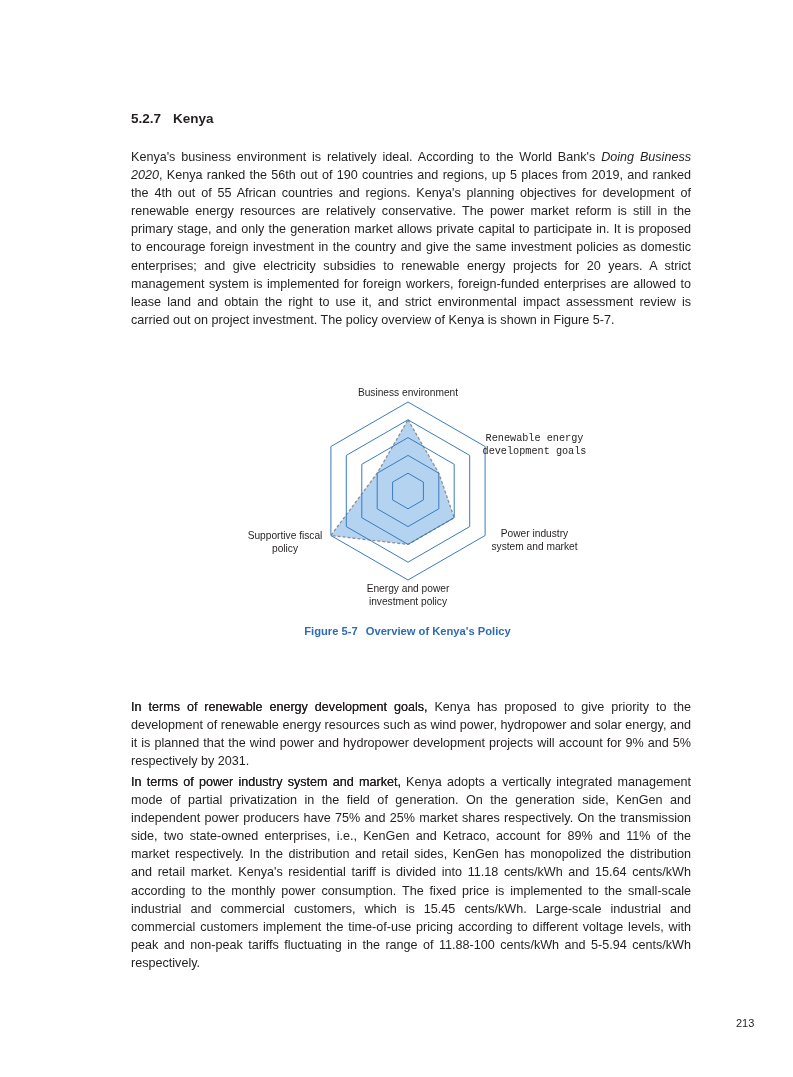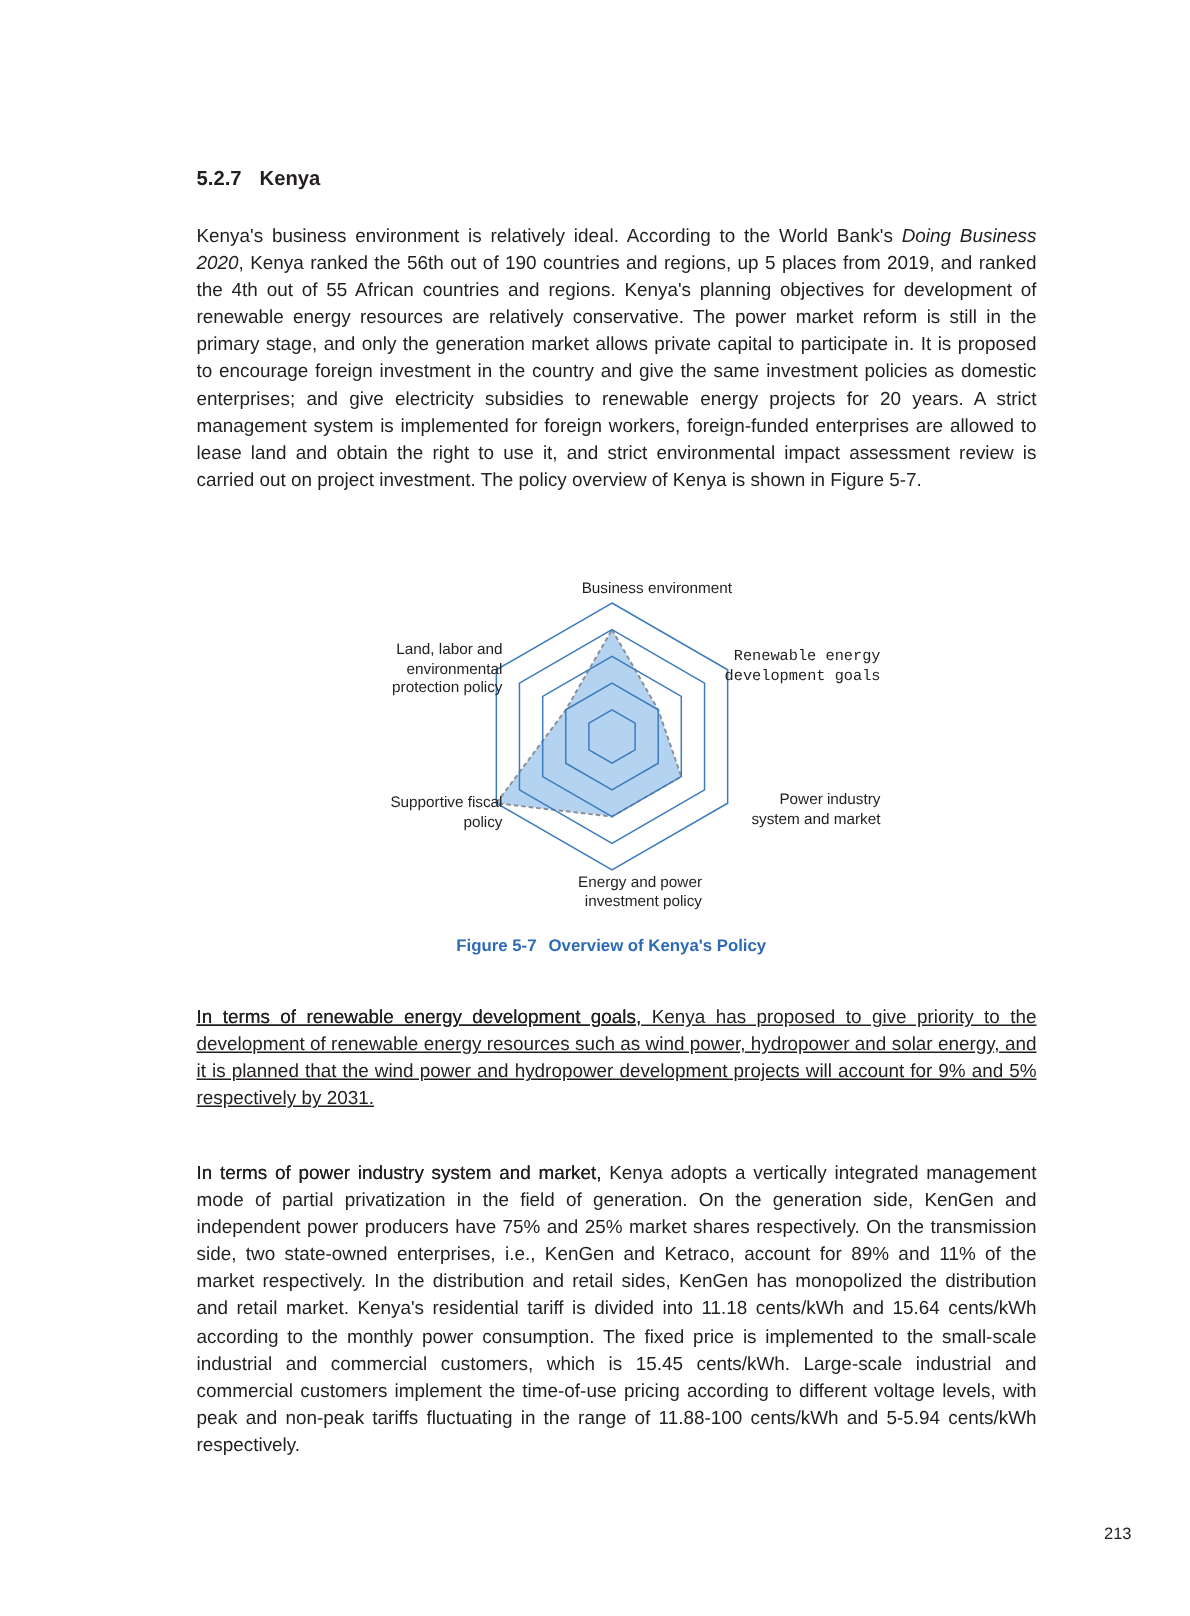--- a/index.html
+++ b/index.html
@@ -6,25 +6,25 @@
     body { width: 793px; height: 1077px; position: relative; overflow: hidden;
            font-family: "Liberation Sans", sans-serif; color: #231f20; }
     .page { position: absolute; left: 0; top: 0; width: 793px; height: 920px; }
     .section-title { position: absolute; left: 131px; top: 111px; font-size: 13.5px; font-weight: bold; margin: 0; color: #231f20; }
     .section-title .num { margin-right: 12px; }
     .para { position: absolute; left: 131px; width: 560px; font-size: 12.6px; line-height: 18.1px;
             text-align: justify; margin: 0; color: #231f20; }
     .para em { font-style: italic; }
     .para b { font-weight: normal; color: #231f20; text-shadow: 0 0 0.3px #231f20; }
     #p1 { top: 148px; }
-    #p2 { top: 669px; text-decoration: underline; }
+    #p2 { top: 698px; }
     #p3 { top: 773px; }
     .figure { position: absolute; left: 230px; top: 380px; width: 370px; height: 265px; }
     .figure svg { position: absolute; left: 0; top: 0; }
-    .axis-label { position: absolute; font-size: 10.2px; line-height: 12.5px; text-align: right; color: #231f20; }
+    .axis-label { position: absolute; font-size: 10.2px; line-height: 12.5px; text-align: center; color: #231f20; }
     .caption { position: absolute; left: 226px; top: 625px; width: 363px; text-align: center;
                font-size: 11.2px; font-weight: bold; color: #2e6bb5; }
     .caption .fig-no { margin-right: 8px; }
     .page-number { position: absolute; left: 736px; top: 1017px; font-size: 11px; color: #231f20; }
   </style>
 </head>
 <body>
 
 <div class="page">
 
@@ -59,25 +59,20 @@
       <div>system and market</div>
     </div>
     <div class="axis-label" style="left:118px; top:203px; width:120px;">
       <div>Energy and power</div>
       <div>investment policy</div>
     </div>
     <div class="axis-label" style="left:5px; top:150px; width:100px;">
       <div>Supportive fiscal</div>
       <div>policy</div>
     </div>
-    <div class="axis-label" style="left:5px; top:48px; width:100px;">
-      <div>Land, labor and</div>
-      <div>environmental</div>
-      <div>protection policy</div>
-    </div>
   </div>
 
   <div class="caption">
     <span class="fig-no">Figure 5-7</span><span>Overview of Kenya's Policy</span>
   </div>
 
   <p class="para" id="p2"><b>In terms of renewable energy development goals,</b><span> Kenya has proposed to give priority to the development of renewable energy resources such as wind power, hydropower and solar energy, and it is planned that the wind power and hydropower development projects will account for 9% and 5% respectively by 2031.</span></p>
 
   <p class="para" id="p3"><b>In terms of power industry system and market,</b><span> Kenya adopts a vertically integrated management mode of partial privatization in the field of generation. On the generation side, KenGen and independent power producers have 75% and 25% market shares respectively. On the transmission side, two state-owned enterprises, i.e., KenGen and Ketraco, account for 89% and 11% of the market respectively. In the distribution and retail sides, KenGen has monopolized the distribution and retail market. Kenya's residential tariff is divided into 11.18 cents/kWh and 15.64 cents/kWh according to the monthly power consumption. The fixed price is implemented to the small-scale industrial and commercial customers, which is 15.45 cents/kWh. Large-scale industrial and commercial customers implement the time-of-use pricing according to different voltage levels, with peak and non-peak tariffs fluctuating in the range of 11.88-100 cents/kWh and 5-5.94 cents/kWh respectively.</span></p>
 

